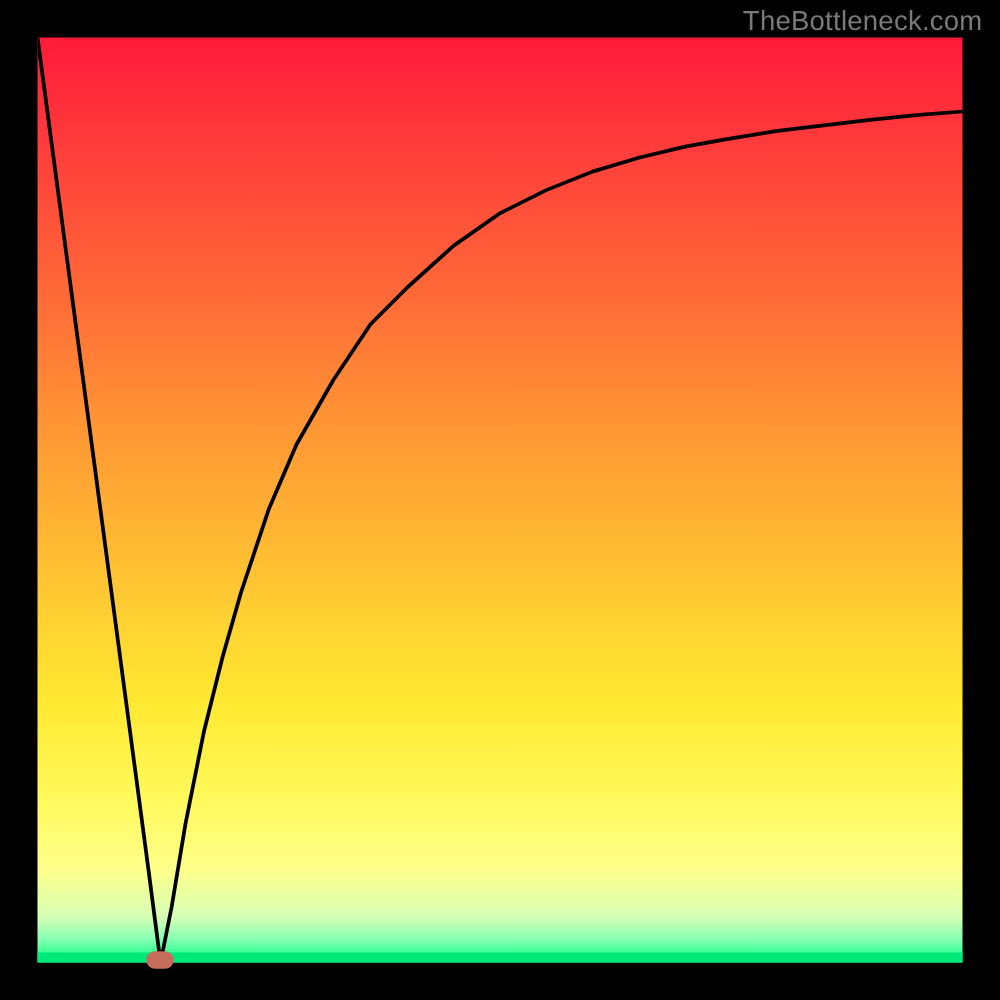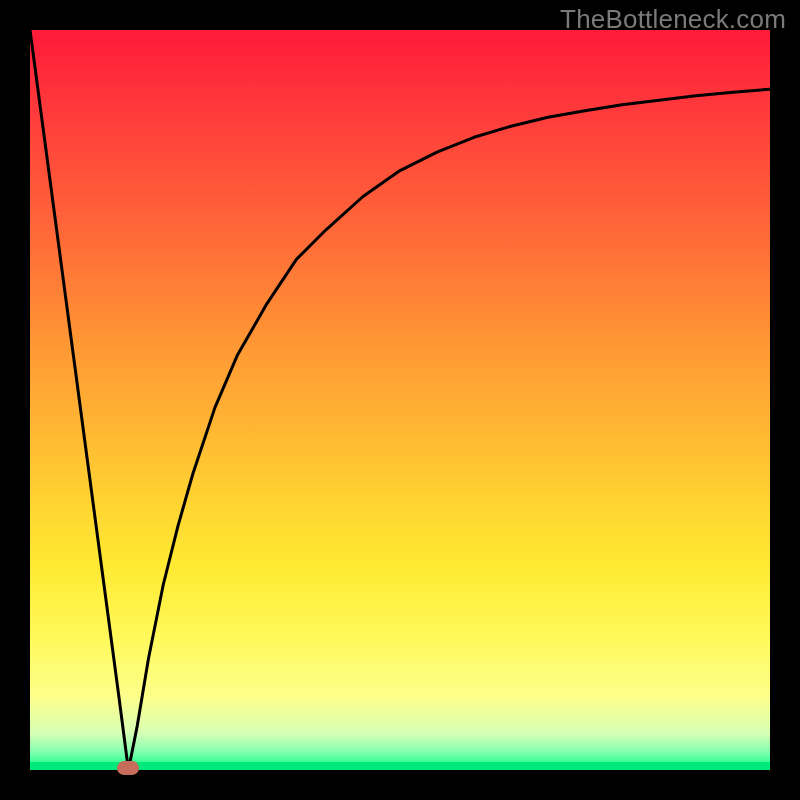--- a/index.html
+++ b/index.html
@@ -47,21 +47,21 @@
     left: 0;
     width: 100%;
     height: 8px;
     background: #00e97b;
   }
   .watermark {
     position: absolute;
     top: 4px;
     right: 14px;
     color: #7a7a7a;
-    font-size: 26px;
+    font-size: 22px;
     font-weight: 400;
     letter-spacing: 0.2px;
     user-select: none;
   }
   .marker {
     position: absolute;
     width: 22px;
     height: 14px;
     background: #c76b5a;
     border-radius: 7px;

